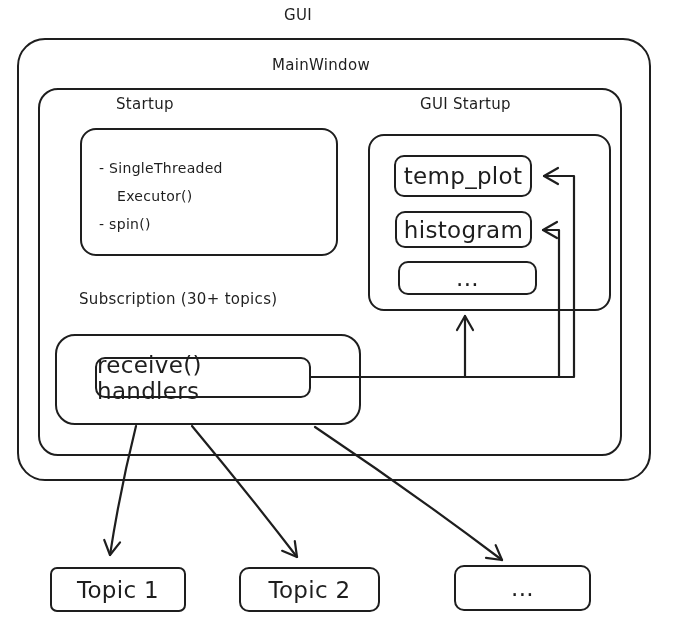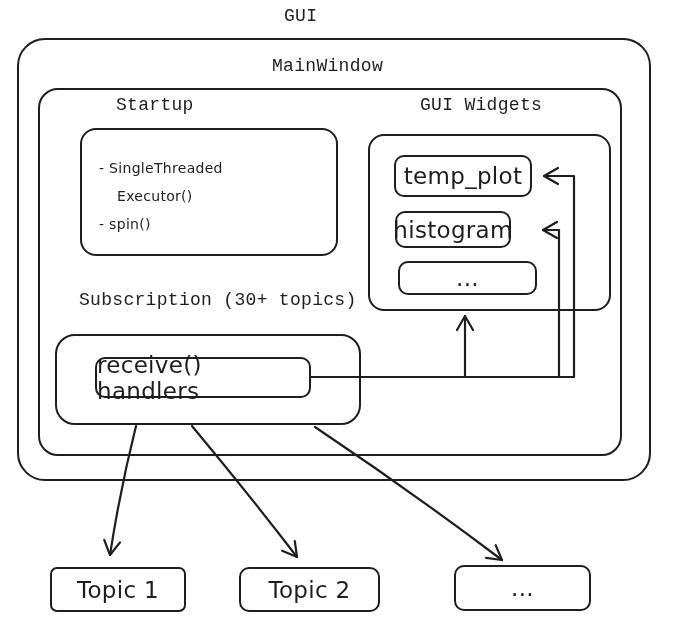--- a/index.html
+++ b/index.html
@@ -23,24 +23,23 @@
     position: absolute;
     border: 2.2px solid var(--stroke);
     background: transparent;
   }
   .r-xl { border-radius: 28px; }
   .r-lg { border-radius: 20px; }
   .r-md { border-radius: 16px; }
   .r-sm { border-radius: 10px; }
   .lbl {
     position: absolute;
-    font-size: 18px;
+    font-size: 15px;
     white-space: nowrap;
     letter-spacing: 0.3px;
-    font-family: Liberation Mono, monospace;
   }
   .cell {
     display: flex;
     align-items: center;
     justify-content: center;
     font-size: 23px;
     letter-spacing: 0.3px;
   }
   .startup-text {
     position: absolute;
@@ -85,27 +84,27 @@
   <div class="box r-lg" style="left:38px; top:88px; width:584px; height:368px;"></div>
 
   <div class="lbl" style="left:116px; top:95px;">Startup</div>
   <div class="box r-md" style="left:80px; top:128px; width:258px; height:128px;"></div>
   <div class="startup-text">
     <div>- SingleThreaded</div>
     <div class="indent">Executor()</div>
     <div>- spin()</div>
   </div>
 
-  <div class="lbl" style="left:420px; top:95px;">GUI Widgets</div>
+  <div class="lbl" style="left:420px; top:95px;">GUI Startup</div>
   <div class="box r-md" style="left:368px; top:134px; width:243px; height:177px;"></div>
 
   <div class="box r-sm cell" style="left:394px; top:155px; width:138px; height:42px;">
     <span>temp_plot</span>
   </div>
-  <div class="box r-sm cell" style="left:395px; top:211px; width:116px; height:37px;">
+  <div class="box r-sm cell" style="left:395px; top:211px; width:137px; height:37px;">
     <span>histogram</span>
   </div>
   <div class="box r-sm cell" style="left:398px; top:261px; width:139px; height:34px;">
     <span>...</span>
   </div>
 
   <div class="lbl" style="left:79px; top:290px;">Subscription (30+ topics)</div>
   <div class="box r-lg" style="left:55px; top:334px; width:306px; height:91px;"></div>
   <div class="box r-sm cell" style="left:95px; top:357px; width:216px; height:41px;">
     <span>receive() handlers</span>

